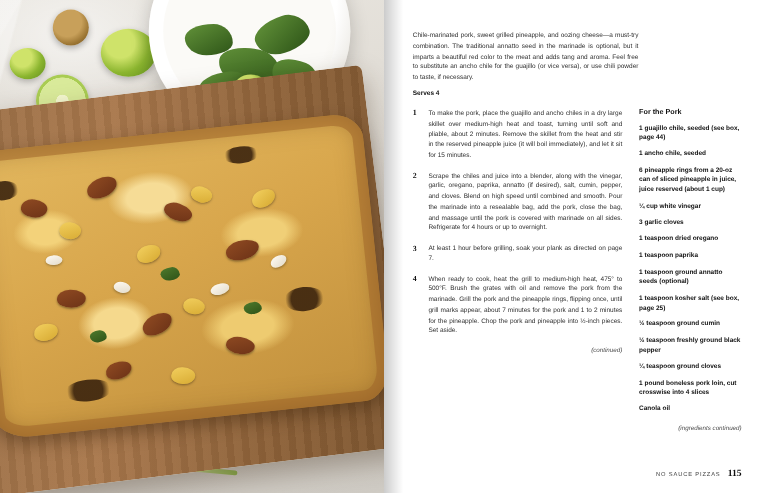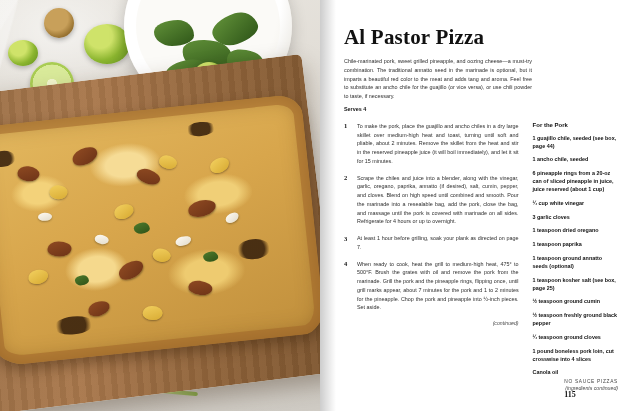--- a/index.html
+++ b/index.html
@@ -244,21 +244,20 @@
     margin-top: 8px;
   }
 
   .footer {
     position: absolute;
     right: 22px;
     bottom: 12px;
     display: flex;
     align-items: baseline;
     gap: 6px;
-    flex-direction: column;
   }
   .footer-label {
     font-size: 4.8px;
     letter-spacing: .7px;
     color: #444;
   }
   .page-num {
     font-family: "Liberation Serif", serif;
     font-weight: bold;
     font-size: 8px;
@@ -330,21 +329,20 @@
 
       <div class="topping herb" style="left:150px; top:112px; width:16px; height:11px;"></div>
       <div class="topping herb" style="left:86px; top:158px; width:14px; height:10px;"></div>
       <div class="topping herb" style="left:216px; top:148px; width:15px; height:10px;"></div>
     </div>
   </div>
 
   <div class="text-page">
     <div class="gutter-shadow"></div>
 
-    <h1 class="recipe-title">Al Pastor Pizza</h1>
     <p class="headnote">Chile-marinated pork, sweet grilled pineapple, and oozing cheese—a must-try combination. The traditional annatto seed in the marinade is optional, but it imparts a beautiful red color to the meat and adds tang and aroma. Feel free to substitute an ancho chile for the guajillo (or vice versa), or use chili powder to taste, if necessary.</p>
     <p class="serves">Serves 4</p>
 
     <div class="columns">
 
       <div class="col-steps">
 
         <div class="step">
           <div class="step-num">1</div>
           <div class="step-text">To make the pork, place the guajillo and ancho chiles in a dry large skillet over medium-high heat and toast, turning until soft and pliable, about 2 minutes. Remove the skillet from the heat and stir in the reserved pineapple juice (it will boil immediately), and let it sit for 15 minutes.</div>

